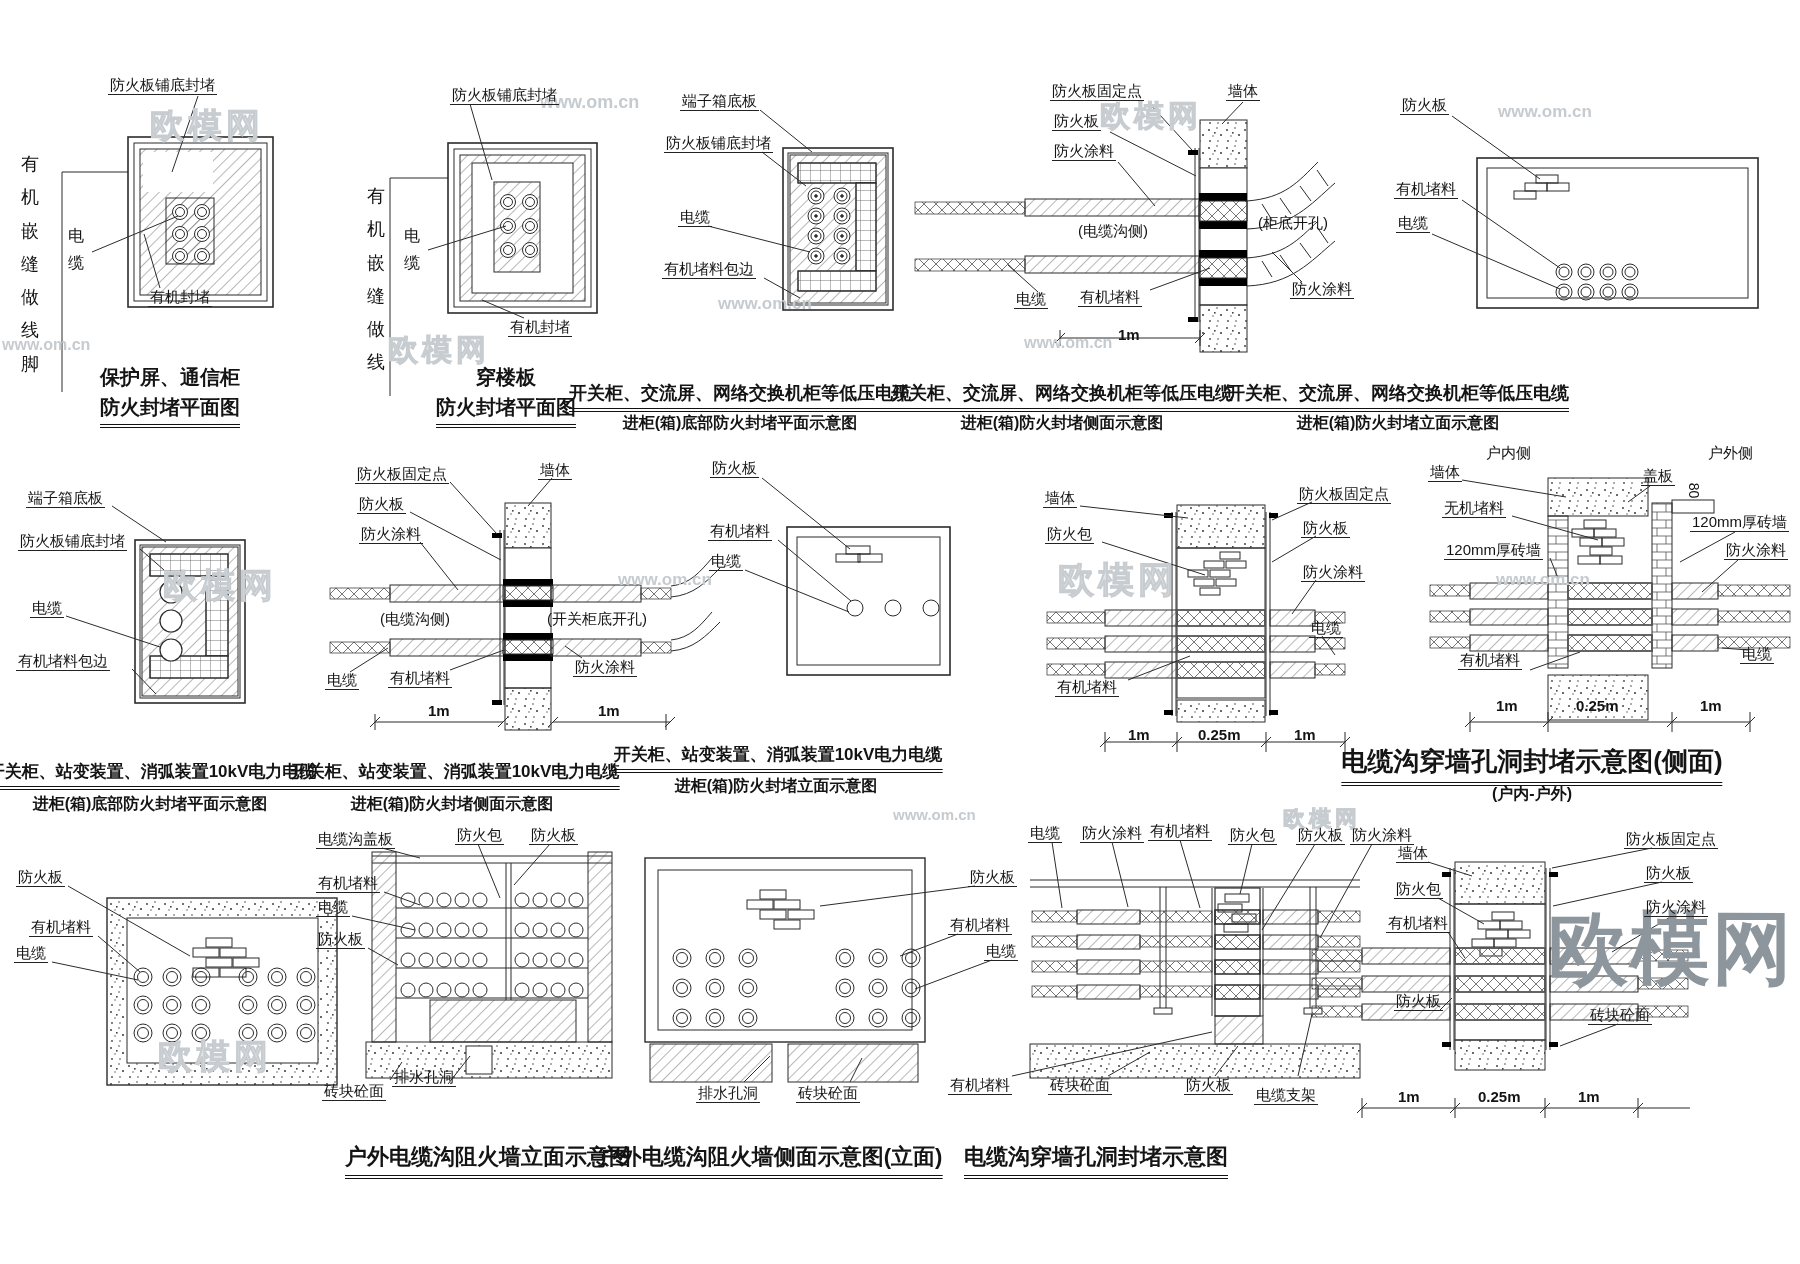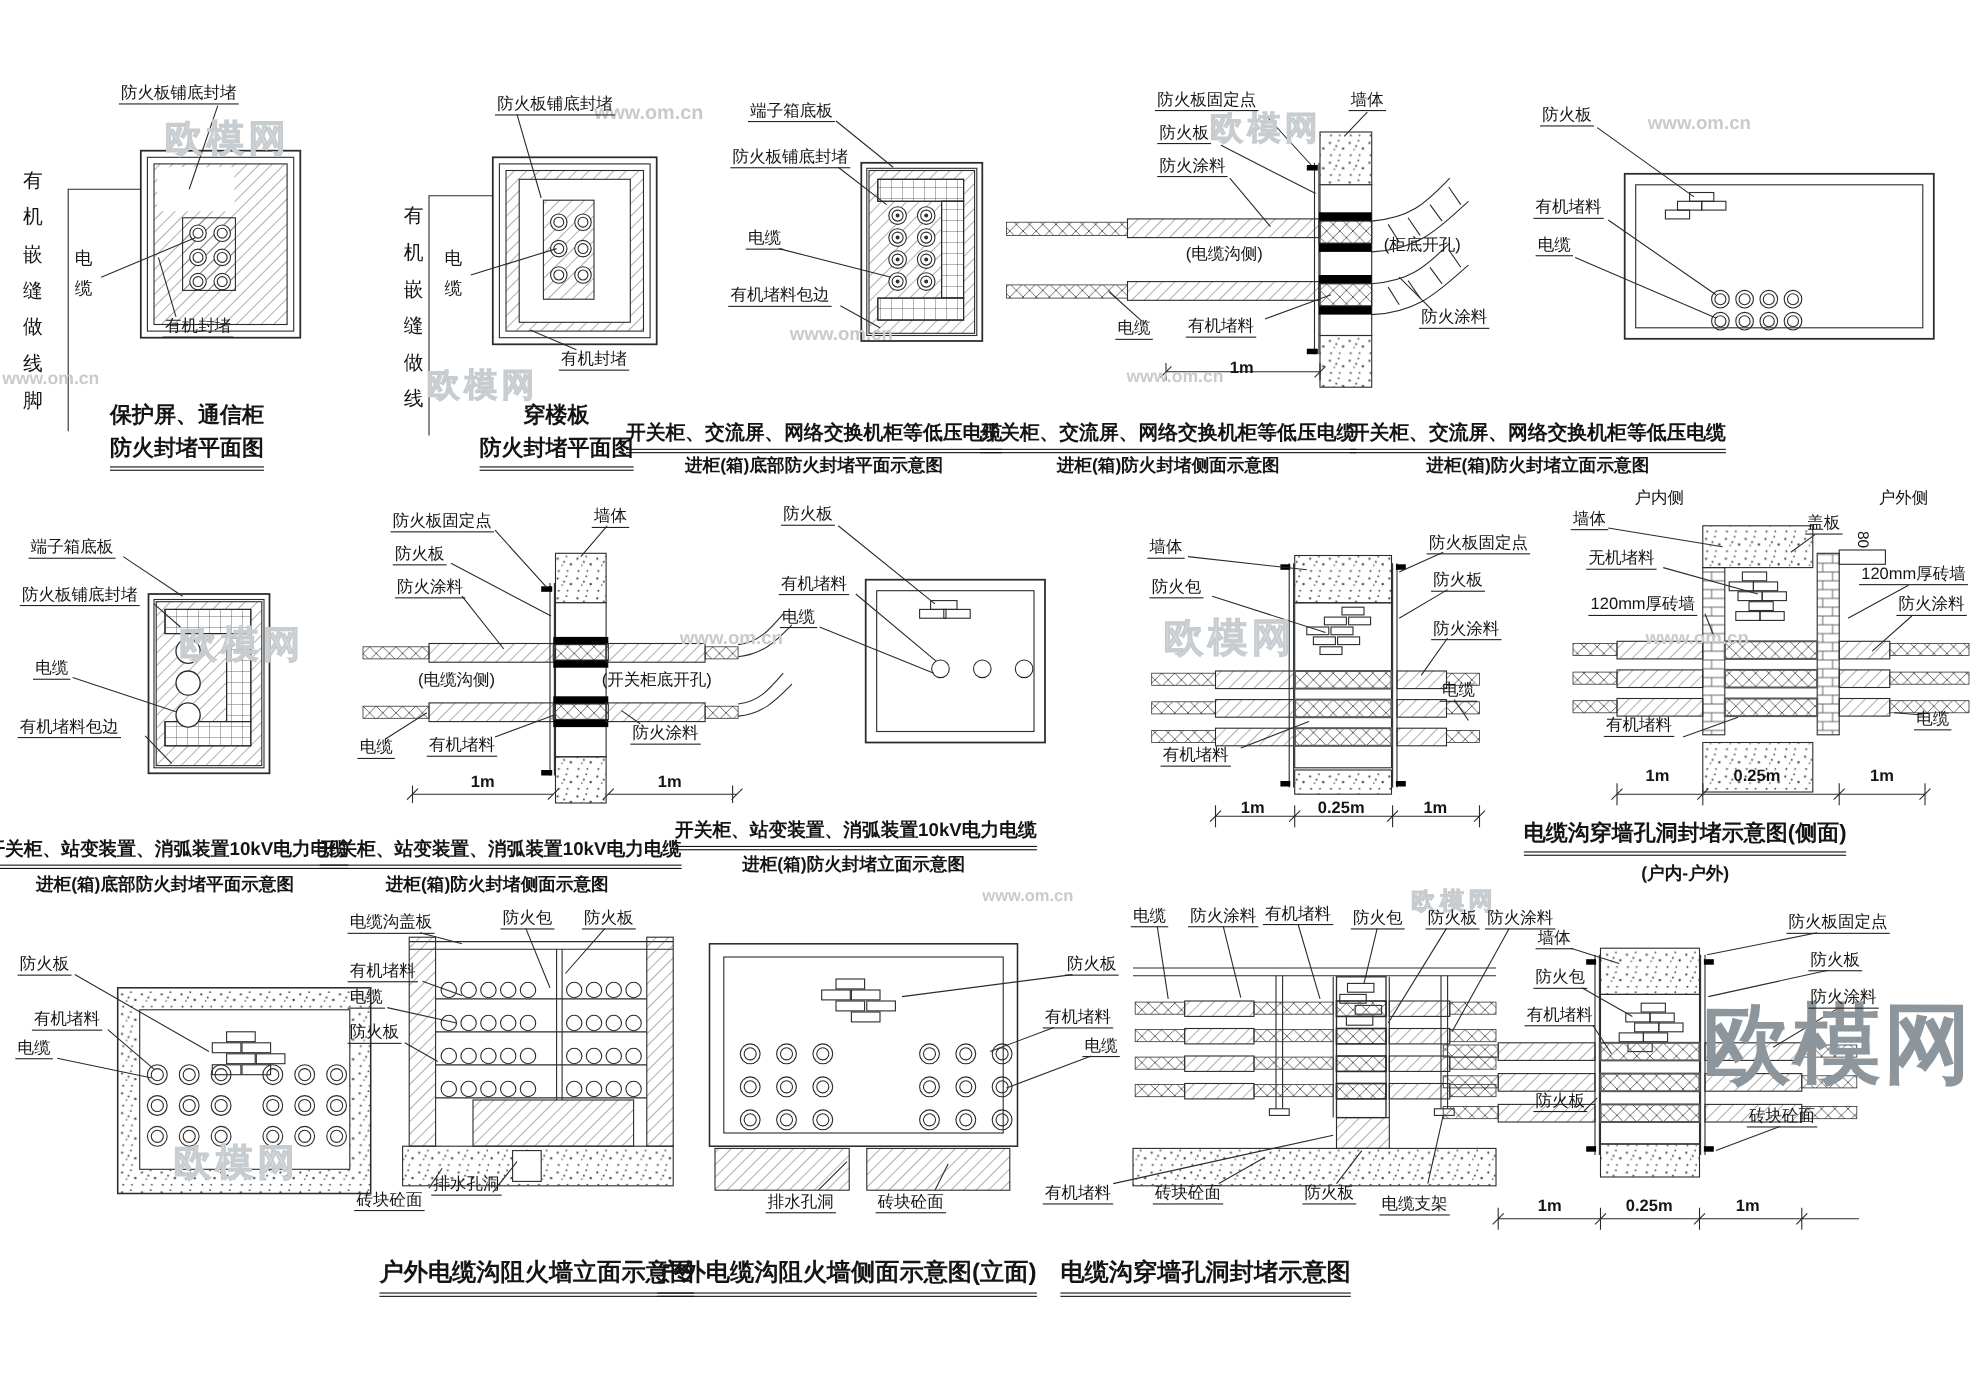--- a/index.html
+++ b/index.html
@@ -5,21 +5,21 @@
   *{margin:0;padding:0;box-sizing:border-box}
   html,body{width:1800px;height:1264px;background:#fff;font-family:"Liberation Sans",sans-serif;color:#141414;overflow:hidden;position:relative}
   #canvas{position:absolute;left:0;top:0;width:1800px;height:1264px}
   svg.lw{position:absolute;left:0;top:0}
   .lbl{position:absolute;font-size:15px;line-height:1.15;white-space:nowrap;border-bottom:1px solid #222;padding:0 2px 1px 2px}
   .nu{border-bottom:none}
   .vt{width:24px;white-space:normal;word-break:break-all;border-bottom:none;font-size:18px;line-height:1.85;text-align:center}
   .vt2{width:20px;white-space:normal;word-break:break-all;border-bottom:none;font-size:16px;line-height:1.7;text-align:center}
   .dim{position:absolute;font-size:15px;font-weight:600;white-space:nowrap}
   .ttl{position:absolute;transform:translateX(-50%);white-space:nowrap;text-align:center;font-weight:600}
-  .t17{font-size:17px}.t18{font-size:18px}.t20{font-size:20px}.t21{font-size:16px}.t22{font-size:22px}.t24{font-size:20px}
+  .t17{font-size:17px}.t18{font-size:18px}.t20{font-size:20px}.t21{font-size:16px}.t22{font-size:22px}.t24{font-size:26px}
   .dul{border-bottom:4px double #111;padding-bottom:3px}
   .wmo{position:absolute;font-weight:700;letter-spacing:4px;white-space:nowrap;color:#e2e5e7;-webkit-text-stroke:1px #c7ccd0}
   .wmu{position:absolute;color:#c6cbcf;font-weight:600;white-space:nowrap}
   .wmbig{position:absolute;font-size:80px;font-weight:700;color:#8d969d;letter-spacing:2px;white-space:nowrap}
   .rot90{transform:rotate(90deg);transform-origin:center}
 </style>
 </head>
 <body>
 
 <div id="canvas">

